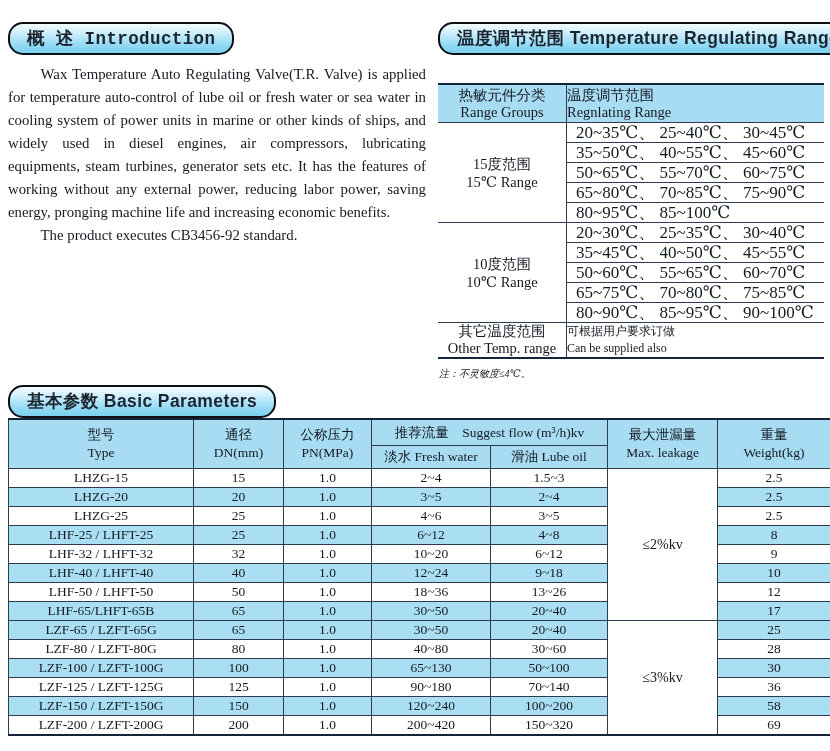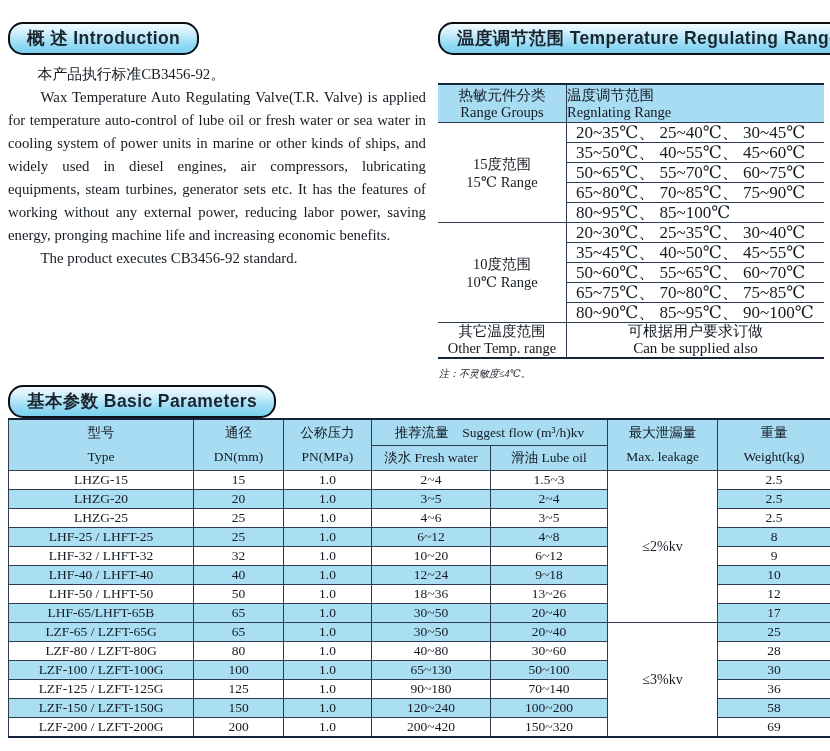--- a/index.html
+++ b/index.html
@@ -21,21 +21,21 @@
     font-weight:bold;
     font-size:17.5px;
     letter-spacing:.4px;
     color:#1b2530;
     background:linear-gradient(180deg,#f4fcff 0%,#cdeefb 32%,#93daf4 72%,#7bd0ef 100%);
     white-space:nowrap;
   }
   
   .top{display:flex;padding:22px 0 0 8px;height:341px;}
   .intro{width:424px;}
-  .intro .badge{margin-bottom:8px;}
+  .intro .badge{margin-bottom:8px;font-family:Liberation Mono, monospace;}
   .intro p{margin:0;font-size:14.8px;line-height:23px;text-align:justify;}
   .indent-zh{text-indent:2em;}
   .indent-en{text-indent:2.2em;}
   .temp{margin-left:12px;width:392px;}
   .temp .badge{margin-bottom:28px;}
   
   .temp-table{
     border-collapse:collapse;table-layout:fixed;width:386px;
     border-top:2px solid #15243a;border-bottom:2px solid #15243a;
   }
@@ -44,52 +44,51 @@
     white-space:pre-line;font-weight:normal;padding:0;
   }
   .temp-table .c1{width:128px;text-align:center;border-right:1.4px solid #2c3b4d;}
   .temp-table thead th{
     background:#a8dcf2;text-align:left;
     font-size:14.5px;line-height:17px;height:37px;
   }
   .temp-table td.rng{font-size:17px;height:19px;line-height:19px;text-align:left;padding-left:9px;}
   .temp-table th.glabel{background:#ffffff;font-size:14.5px;line-height:18px;}
   .temp-table tr.other th,.temp-table tr.other td{height:34px;line-height:17px;}
-  .temp-table tr.other td{text-align:center;padding-left:0;font-size:15px;}
+  .temp-table tr.other td{text-align:left;padding-left:0;font-size:12px;}
   .note{margin:8px 0 0 1px;font-size:10px;font-style:italic;}
   
   .params{padding:22px 0 0 8px;}
   .params .badge{}
   .bp-table{
     border-collapse:collapse;table-layout:fixed;width:822px;
     border-top:2.5px solid #15243a;border-bottom:2.5px solid #15243a;
   }
   .bp-table th,.bp-table td{
     border:1px solid #2c3b4d;
     white-space:pre-line;text-align:center;
     padding:0;font-weight:normal;
   }
-  .bp-table thead th{background:#a8dcf2;font-size:13.5px;line-height:24px;}
+  .bp-table thead th{background:#a8dcf2;font-size:13.5px;line-height:18px;}
   .bp-table thead tr.ha th{height:25px;}
   .bp-table thead tr.hb th{height:22px;}
   .bp-table thead{border-bottom:1.6px solid #15243a;}
   .bp-table tbody td{height:18px;line-height:18px;font-size:13.5px;}
   .bp-table tbody tr.s td{background:#aadff3;margin-left:40px;}
   .bp-table td.leak,.bp-table tbody tr.s td.leak{background:#ffffff;font-size:14px;}
 </style>
 </head>
 <body>
 
 <div class="page">
 
   <div class="top">
 
     <section class="intro">
       <div class="badge">概 述 Introduction</div>
-      <p class="indent-zh">本产品执行标准CB3456-92。</p>
       <p class="indent-en">Wax Temperature Auto Regulating Valve(T.R. Valve) is applied for temperature auto-control of lube oil or fresh water or sea water in cooling system of power units in marine or other kinds of ships, and widely used in diesel engines, air compressors, lubricating equipments, steam turbines, generator sets etc. It has the features of working without any external power, reducing labor power, saving energy, pronging machine life and increasing economic benefits.</p>
       <p class="indent-en">The product executes CB3456-92 standard.</p>
     </section>
 
     <section class="temp">
       <div class="badge">温度调节范围 Temperature Regulating Range</div>
       <table class="temp-table">
         <thead>
           <tr>
             <th class="c1">热敏元件分类

